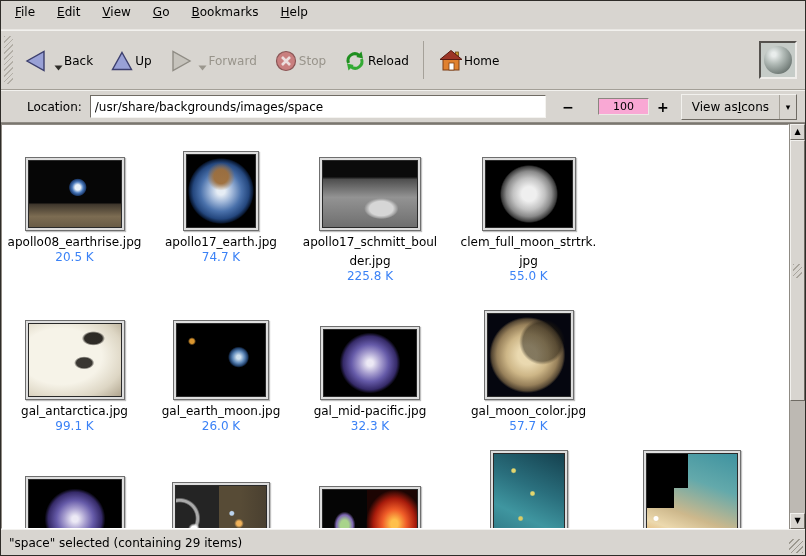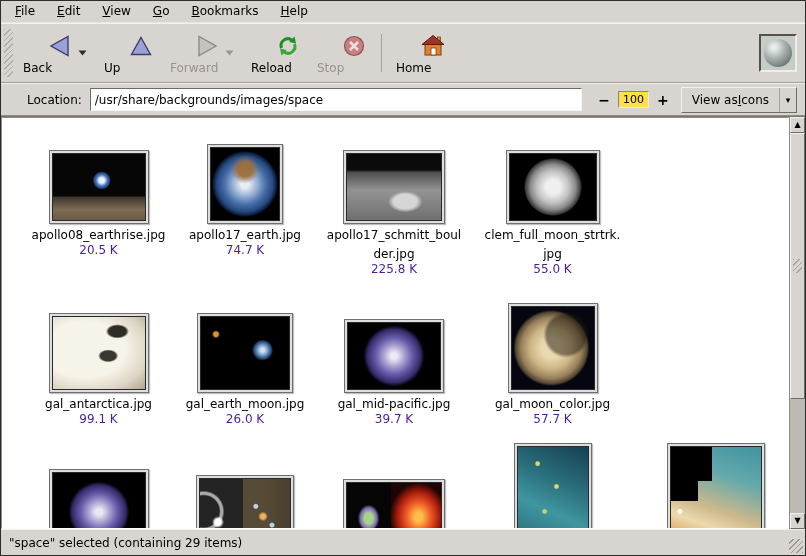--- a/index.html
+++ b/index.html
@@ -2,31 +2,31 @@
 <html><head>
 <meta charset="utf-8">
 <style>
   * { margin:0; padding:0; box-sizing:border-box; }
   html,body { width:806px; height:556px; }
   body { font-family:"DejaVu Sans","Liberation Sans",sans-serif; font-size:12px; color:#000; }
   .window { width:806px; height:556px; border:1px solid #2e2c28; background:#d8d5d0;
             display:flex; flex-direction:column; overflow:hidden; }
 
   
-  .menubar { height:22px; display:flex; align-items:flex-end; padding-left:4px; gap:2px;
+  .menubar { height:29px; display:flex; align-items:flex-start; padding-left:4px; gap:2px;
              background:#d8d5d0; border-bottom:1px solid #e9e7e3; }
   .menu-item { padding:4px 10px; cursor:default; }
   .menu-item u { text-decoration:underline; }
 
   
   .toolbar { height:60px; display:flex; align-items:stretch; background:#d8d5d0;
              border-top:1px solid #f2f1ee; border-bottom:1px solid #a39f97; padding:2px 4px 2px 0; }
   .grip { width:9px; margin:3px 2px 3px 3px;
           background:repeating-linear-gradient(135deg,#b2aea6 0 1px,transparent 1px 4px); }
-  .tbtn { display:flex; flex-direction:column; align-items:flex-start; justify-content:flex-end;
+  .tbtn { display:flex; flex-direction:row; align-items:center; justify-content:flex-end;
           padding:3px 7px 4px 7px; border:1px solid transparent; }
   .tbtn .icon-row { display:flex; align-items:flex-end; height:28px; }
   .tbtn .glyph { width:26px; height:26px; display:flex; align-items:center; justify-content:center; }
   .tbtn .chev { width:12px; height:12px; display:flex; align-items:center; justify-content:center; margin-left:3px; }
   .tbtn .tlabel { margin-top:2px; line-height:14px; }
   .tbtn.disabled .tlabel { color:#98948b; }
   .tb-sep { width:1px; background:#a5a199; margin:8px 6px; }
   .throbber-wrap { margin-left:auto; display:flex; align-items:center; padding-right:4px; }
   .throbber { width:38px; height:38px; background:#c6ccc8; border:2px solid;
               border-color:#55524e #efedea #efedea #55524e; display:flex; align-items:center; justify-content:center; }
@@ -34,45 +34,45 @@
            background:radial-gradient(circle at 35% 30%, #e9edec 0 8%, #b4bdb9 35%, #828c88 65%, #59635f 90%, #49524e 100%); }
 
   
   .locbar { height:33px; display:flex; align-items:center; background:#d8d5d0;
             border-top:1px solid #f2f1ee; border-bottom:1px solid #8f8b84; padding:0 6px 0 0; }
   .loc-label { margin:0 8px 0 12px; }
   .loc-input { flex:1; height:23px; border:1px solid; border-color:#6f6b64 #f4f3f0 #f4f3f0 #6f6b64;
                background:#fff; font:inherit; padding:0 4px; }
   .zoom-ctrl { display:flex; align-items:center; margin:0 10px 0 14px; gap:6px; }
   .zoom-btn { font-weight:bold; font-size:14px; padding:0 2px; cursor:default; }
-  .zoom-level { background:#fde047; border:1px solid; border-color:#8a867f #eceae6 #eceae6 #8a867f;
-                font-size:11px; padding:1px 4px; }
+  .zoom-level { background:#f9a8d4; border:1px solid; border-color:#8a867f #eceae6 #eceae6 #8a867f;
+                font-size:11px; padding:1px 14px;margin-left:16px; }
   .viewas { display:flex; align-items:stretch; border:1px solid; border-color:#f2f1ee #6f6b64 #6f6b64 #f2f1ee;
             background:#d8d5d0; height:26px; margin-right:2px; }
   .viewas-label { display:flex; align-items:center; padding:0 10px; }
   .viewas-label u { text-decoration:underline; }
   .viewas-arrow { width:17px; border-left:1px solid #a5a199; display:flex; align-items:center;
                   justify-content:center; font-size:9px; }
 
   
   .content { flex:1; position:relative; background:#d8d5d0; overflow:hidden;
              border-top:1px solid #7a766f; display:flex; }
   .canvas { flex:1; background:#fff; overflow:hidden; position:relative;
             border:1px solid; border-color:#8f8b84 transparent transparent #8f8b84; }
-  .icon-row { display:grid; grid-template-columns:145px 148px 150px 167px 160px;margin-left:24px; }
+  .icon-row { display:grid; grid-template-columns:145px 148px 150px 167px 160px; }
   .row1 { margin-top:12px; } .row1 .thumb-area { height:94px; }
   .row2 { margin-top:24px; } .row2 .thumb-area { height:92px; }
   .row3 { margin-top:16px; } .row3 .thumb-area { height:112px; }
   .cell { display:flex; flex-direction:column; align-items:center; }
   .thumb-area { display:flex; align-items:flex-end; justify-content:center; }
   .th { border:1px solid #6f6f6f; background:#dedede; padding:2px; display:flex;
         box-shadow:1px 1px 1px rgba(0,0,0,.25); }
   .th .img { flex:1; border:1px solid #2a2a2a; }
   .flabel { margin-top:4px; text-align:center; line-height:15px; }
-  .fsize { color:#4c1d95; text-align:left; line-height:15px; }
+  .fsize { color:#3b82f6; text-align:left; line-height:15px; }
 
   
   .t-earthrise .img{background:radial-gradient(circle 9px at 53% 40%,#e9f1f8 0 30%,#4a79bb 62%,#1d3c6e 90%,rgba(0,0,0,0) 100%),linear-gradient(180deg,#060606 0 63%,#40382d 66%,#7c6c52 84%,#695c46 100%);}
   .t-earth-partial .img{background:radial-gradient(circle 100px at 16% 2%,#f2f5f9 0 16%,#c3d2e4 36%,#6d8fc0 58%,#2f5490 70%,#0c1a33 74%,#000 78%);}
   .t-earth-full .img{background:radial-gradient(circle 14px at 50% 30%,rgba(158,110,58,.95) 0 50%,rgba(158,110,58,0) 100%),radial-gradient(circle 33px at 50% 50%,#e6edf5 0 12%,#9fb6d8 35%,#4a71ab 62%,#24477e 85%,#0a1a35 96%,rgba(0,0,0,0) 100%),#000;}
   .t-moonscape .img{background:radial-gradient(ellipse 26px 16px at 62% 72%,#d6d6d6 0 45%,#9e9e9e 60%,rgba(0,0,0,0) 66%),linear-gradient(180deg,#0b0b0b 0 24%,#4f4f4f 28%,#939393 55%,#6f6f6f 100%);}
   .t-gray-moon .img{background:radial-gradient(circle 29px at 50% 50%,#efefef 0 25%,#c2c2c2 55%,#8a8a8a 78%,#3c3c3c 95%,rgba(0,0,0,0) 100%),#000;}
   .t-antarctica .img{background:radial-gradient(ellipse 16px 10px at 70% 20%,rgba(25,22,18,.9) 0 55%,rgba(25,22,18,0) 72%),radial-gradient(ellipse 14px 9px at 60% 54%,rgba(25,22,18,.85) 0 55%,rgba(25,22,18,0) 72%),radial-gradient(ellipse 90px 62px at 35% 45%,#f6f3e8 0 45%,#ddd6c4 70%,#a89c85 96%,#8a7f6a 100%);}
   .t-earth-purple .img{background:radial-gradient(circle 30px at 50% 50%,#e4e0f2 0 12%,#978cc6 38%,#5c4f9e 62%,#30265e 86%,rgba(0,0,0,0) 98%),#000;}
   .t-earth-moon .img{background:radial-gradient(circle 4px at 17% 24%,#d9952f 0 55%,rgba(0,0,0,0) 100%),radial-gradient(circle 11px at 70% 46%,#cfe0ee 0 18%,#5d87b8 55%,#1f3d66 82%,rgba(0,0,0,0) 96%),#000;}
@@ -153,43 +153,43 @@
               </svg>
             </span>
             <span class="chev">
               <svg width="9" height="6" viewBox="0 0 9 6">
                 <polygon points="0.5,0.5 8.5,0.5 4.5,5.5" fill="#9b978e"></polygon>
               </svg>
             </span>
           </div>
           <div class="tlabel">Forward</div>
         </div>
+        <div class="tbtn disabled">
+          <div class="icon-row">
+            <span class="glyph">
+              <svg width="24" height="24" viewBox="0 0 24 24">
+                <circle cx="12" cy="12" r="9.5" fill="#c97f7f" stroke="#8a5656" stroke-width="1.2"></circle>
+                <path d="M8 8 L16 16 M16 8 L8 16" stroke="#ecdede" stroke-width="2.6"></path>
+              </svg>
+            </span>
+          </div>
+          <div class="tlabel">Stop</div>
+        </div>
         <div class="tbtn">
           <div class="icon-row">
             <span class="glyph">
               <svg width="24" height="24" viewBox="0 0 24 24">
                 <path d="M5.5 14 A 6.8 6.8 0 0 1 16 6.2" fill="none" stroke="#1f8f1f" stroke-width="3"></path>
                 <polygon points="18.5,2.5 20,9.5 13.3,8" fill="#1f8f1f"></polygon>
                 <path d="M18.5 10 A 6.8 6.8 0 0 1 8 17.8" fill="none" stroke="#33aa33" stroke-width="3"></path>
                 <polygon points="5.5,21.5 4,14.5 10.7,16" fill="#33aa33"></polygon>
               </svg>
             </span>
           </div>
           <div class="tlabel">Reload</div>
-        </div>
-        <div class="tbtn disabled">
-          <div class="icon-row">
-            <span class="glyph">
-              <svg width="24" height="24" viewBox="0 0 24 24">
-                <circle cx="12" cy="12" r="9.5" fill="#c97f7f" stroke="#8a5656" stroke-width="1.2"></circle>
-                <path d="M8 8 L16 16 M16 8 L8 16" stroke="#ecdede" stroke-width="2.6"></path>
-              </svg>
-            </span>
-          </div>
-          <div class="tlabel">Stop</div>
         </div>
         <div class="tb-sep"></div>
         <div class="tbtn">
           <div class="icon-row">
             <span class="glyph">
               <svg width="24" height="24" viewBox="0 0 24 24">
                 <rect x="16.5" y="3" width="3" height="5" fill="#c9972f" stroke="#6e4a12" stroke-width=".8"></rect>
                 <rect x="4" y="10.5" width="16" height="10.5" fill="#e0812f" stroke="#7e3f14" stroke-width="1"></rect>
                 <polygon points="12,1.5 23,10.5 1,10.5" fill="#9c3526" stroke="#571a10" stroke-width="1"></polygon>
                 <rect x="10" y="14" width="5" height="7" fill="#fdfdfd" stroke="#7e3f14" stroke-width=".8"></rect>
@@ -282,21 +282,21 @@
             <div class="flabel">gal_earth_moon.jpg</div>
             <div class="fsize">26.0 K</div>
           </div>
           <div class="cell">
             <div class="thumb-area">
               <div class="th t-earth-purple2" style="width: 100px; height: 74px;">
                 <div class="img"></div>
               </div>
             </div>
             <div class="flabel">gal_mid-pacific.jpg</div>
-            <div class="fsize">39.7 K</div>
+            <div class="fsize">32.3 K</div>
           </div>
           <div class="cell">
             <div class="thumb-area">
               <div class="th t-color-moon" style="width: 90px; height: 90px;">
                 <div class="img"></div>
               </div>
             </div>
             <div class="flabel">gal_moon_color.jpg</div>
             <div class="fsize">57.7 K</div>
           </div>

